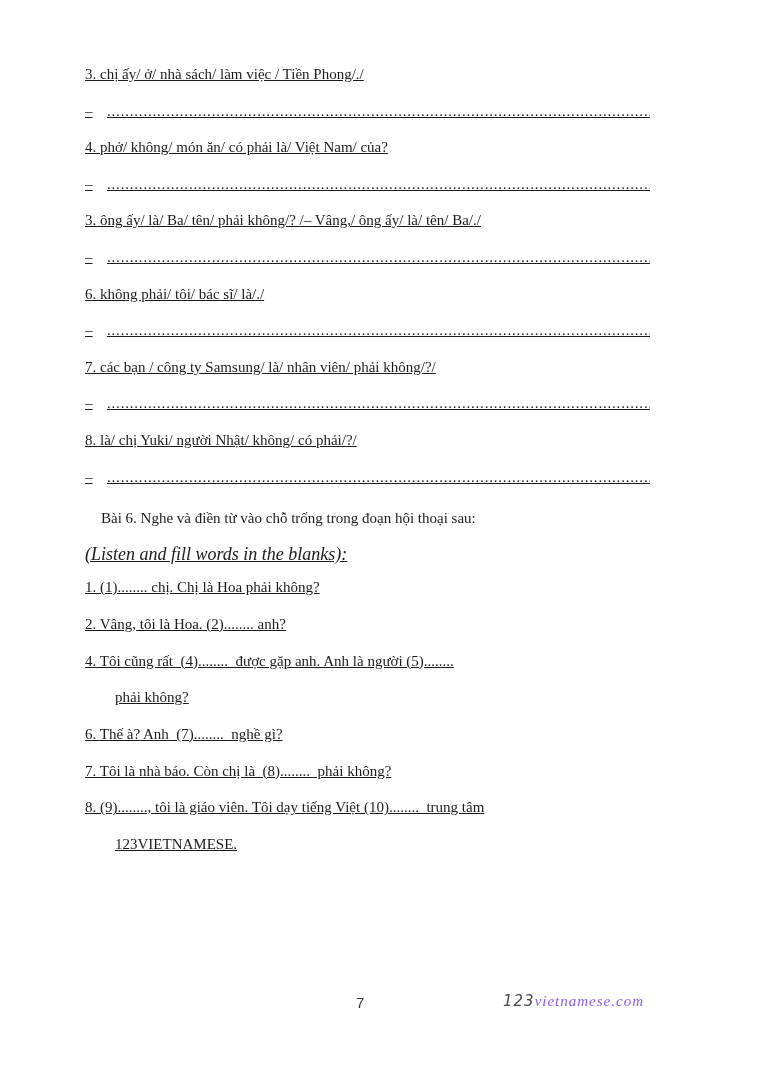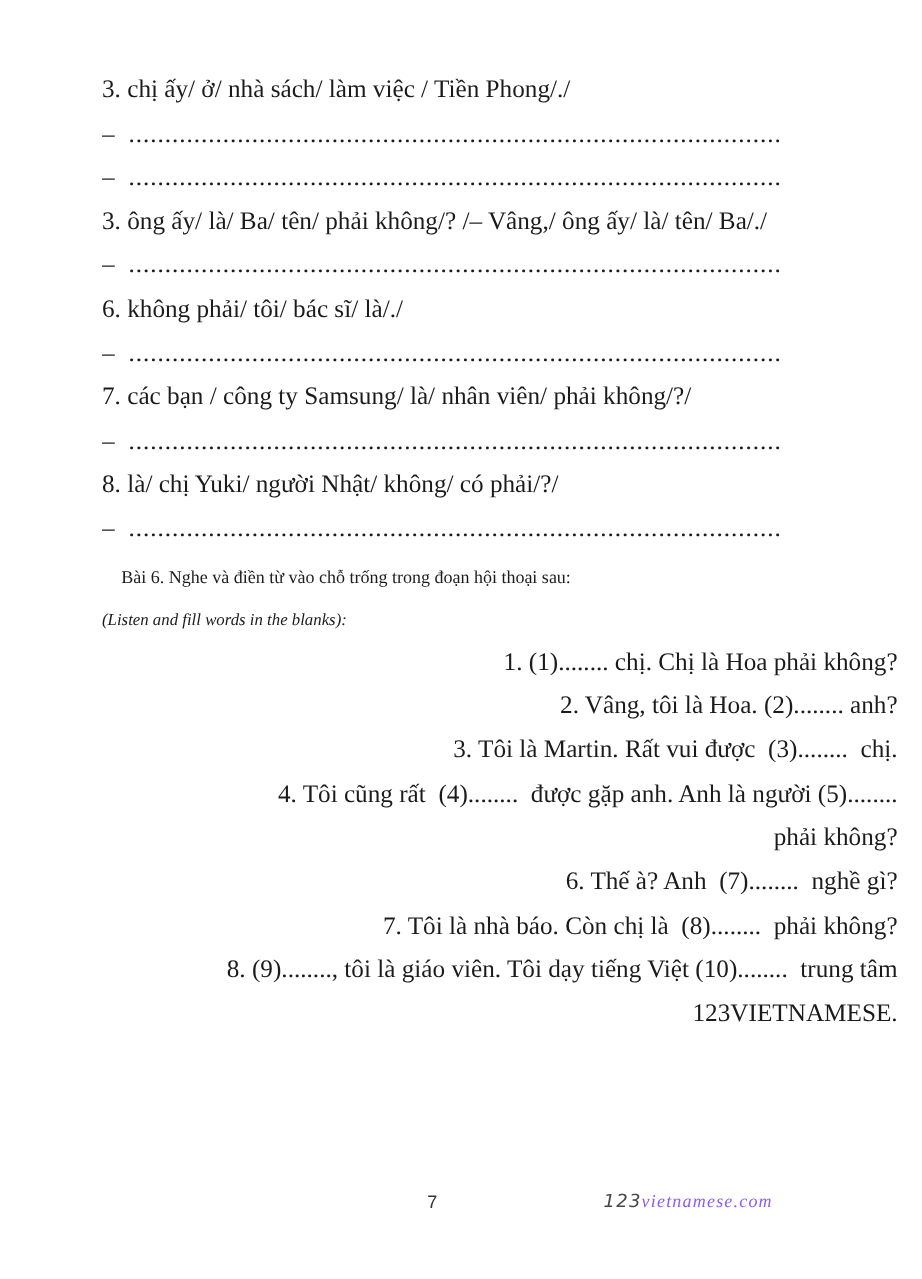--- a/index.html
+++ b/index.html
@@ -11,23 +11,24 @@
   }
   .page {
     position: relative;
     width: 768px; height: 1066px;
     background: #ffffff;
     overflow: hidden;
   }
   .content { padding: 56px 20px 0 85px; }
 
   .line {
-    font-size: 21px;
+    font-size: 15px;
     line-height: 36.6px;
     white-space: pre-wrap;
+    text-decoration: underline;
   }
   .answer {
     display: flex;
     width: 565px;
     overflow: hidden;
     white-space: nowrap;
   }
   .answer .dash { width: 22px; flex: none; }
   .answer .dots {
     flex: 1;
@@ -37,24 +38,25 @@
   .heading {
     font-size: 15px;
     font-weight: normal;
     line-height: 42px;
     margin-top: 2px;
     white-space: nowrap;
     margin-left: 16px;
   }
   .subtitle {
     font-style: italic;
-    font-size: 14px;
+    font-size: 18px;
     line-height: 30px;
+    text-decoration: underline;
   }
-  .dialogue .line { line-height: 36.7px; text-align: right; }
+  .dialogue .line { line-height: 36.7px; }
   .cont { padding-left: 30px; }
 
   .footer {
     position: absolute;
     top: 992px; left: 0;
     width: 768px; height: 30px;
   }
   .page-num {
     position: absolute;
     left: 356px; top: 2px;
@@ -79,20 +81,21 @@
 <div class="page">
   <div class="content">
 
     <div>
       <div class="line">3. chị ấy/ ở/ nhà sách/ làm việc / Tiền Phong/./</div>
       <div class="line answer">
         <span class="dash">–</span>
         <span class="dots">........................................................................................................................</span>
       </div>
 
+      <div class="line">4. phở/ không/ món ăn/ có phải là/ Việt Nam/ của?</div>
       <div class="line answer">
         <span class="dash">–</span>
         <span class="dots">........................................................................................................................</span>
       </div>
 
       <div class="line">3. ông ấy/ là/ Ba/ tên/ phải không/? /– Vâng,/ ông ấy/ là/ tên/ Ba/./</div>
       <div class="line answer">
         <span class="dash">–</span>
         <span class="dots">........................................................................................................................</span>
       </div>
@@ -115,21 +118,20 @@
         <span class="dots">........................................................................................................................</span>
       </div>
     </div>
 
     <div class="dialogue">
       <div class="heading">Bài 6. Nghe và điền từ vào chỗ trống trong đoạn hội thoại sau:</div>
       <div class="subtitle">(Listen and fill words in the blanks):</div>
 
       <div class="line">1. (1)........ chị. Chị là Hoa phải không?</div>
       <div class="line">2. Vâng, tôi là Hoa. (2)........ anh?</div>
-      <div class="line">3. Tôi là Martin. Rất vui được  (3)........  chị.</div>
       <div class="line">4. Tôi cũng rất  (4)........  được gặp anh. Anh là người (5)........</div>
       <div class="line cont">phải không?</div>
       <div class="line">6. Thế à? Anh  (7)........  nghề gì?</div>
       <div class="line">7. Tôi là nhà báo. Còn chị là  (8)........  phải không?</div>
       <div class="line">8. (9)........, tôi là giáo viên. Tôi dạy tiếng Việt (10)........  trung tâm</div>
       <div class="line cont">123VIETNAMESE.</div>
     </div>
   </div>
 
   <div class="footer">

